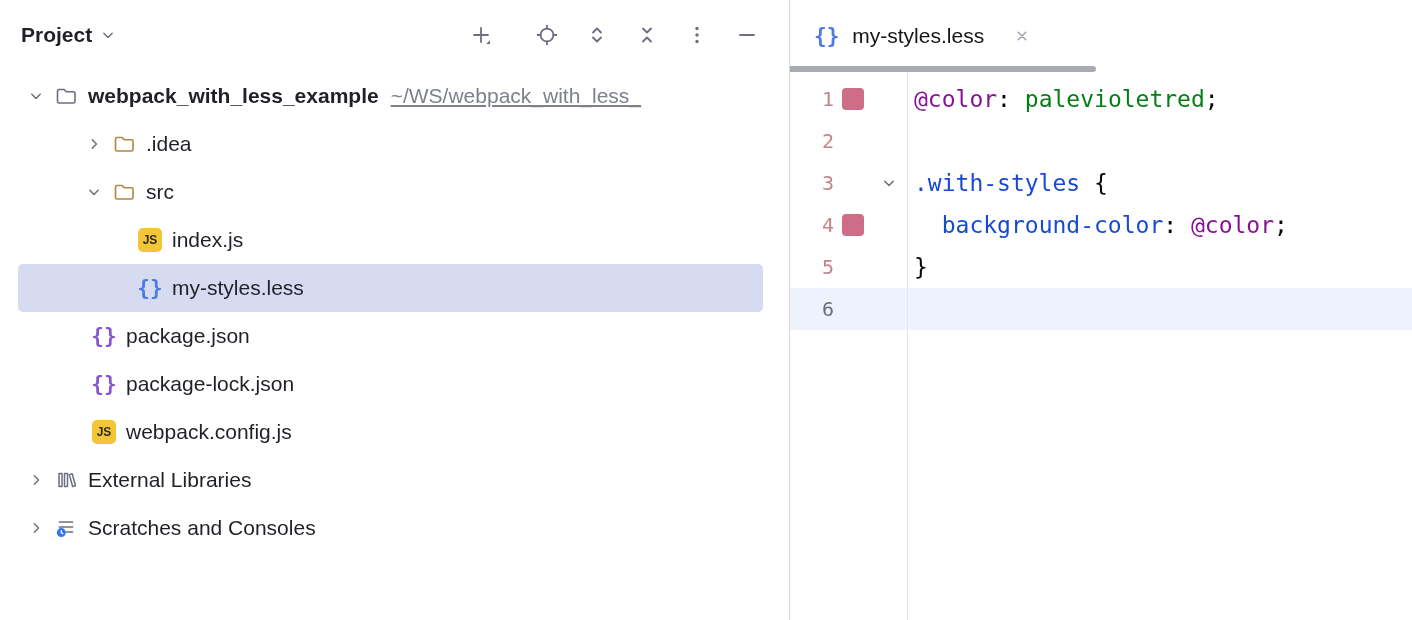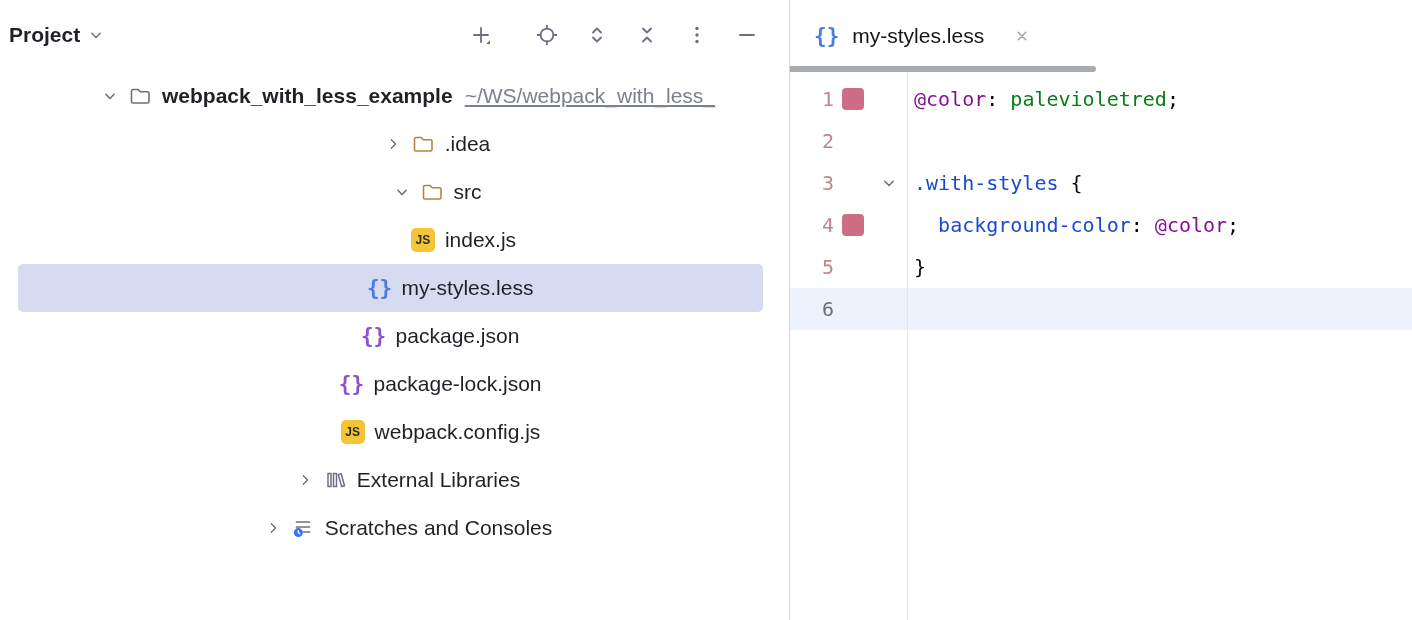--- a/index.html
+++ b/index.html
@@ -4,32 +4,32 @@
 <style>
   * { margin:0; padding:0; box-sizing:border-box; }
   html,body { width:1412px; height:620px; overflow:hidden; background:#fff;
               font-family:"Liberation Sans","DejaVu Sans",sans-serif; }
   .app { display:flex; width:1412px; height:620px; }
 
   
   .project-panel { width:790px; flex:none; position:relative; overflow:hidden;
                    border-right:1px solid #D5D7DC; background:#fff; }
   .panel-header { height:70px; display:flex; align-items:center;
-                  justify-content:space-between; padding:0 24px 0 9px; }
+                  justify-content:space-between; padding:0 24px 0 21px; }
   .panel-title-wrap { display:flex; align-items:center; gap:6px; cursor:pointer; }
   .panel-title { font-size:21px; font-weight:600; color:#1F2126; }
   .panel-actions { display:flex; align-items:center; gap:14px; }
   .icon-btn { width:36px; height:36px; display:flex; align-items:center;
               justify-content:center; color:#6C707E; border-radius:6px; cursor:pointer; }
   .icon-btn.add { margin-right:16px; }
   .chev-ui { color:#6C707E; display:flex; }
 
   .tree { padding-top:2px; font-size:21px; color:#1F2126; }
   .row { height:48px; display:flex; align-items:center; white-space:nowrap;
-         overflow:hidden; cursor:default;justify-content:center; }
+         overflow:hidden; cursor:default; }
   .chev { width:36px; flex:none; display:flex; justify-content:center;
           color:#6C707E; cursor:pointer; }
   .ticon { width:24px; height:24px; flex:none; margin-right:10px; display:flex;
            align-items:center; justify-content:center; }
   .lbl { color:#1F2126; }
   .root-label { font-weight:700; }
   .sec { color:#7D818B; margin-left:12px;text-decoration:underline; }
   .lvl0  { padding-left:18px; }
   .lvl1  { padding-left:76px; }
   .lvl1f { padding-left:92px; }
@@ -65,21 +65,21 @@
   .ed-row.current { background:#EDF2FC; }
   .ln { width:44px; flex:none; text-align:right;
         font-family:"DejaVu Sans Mono","Liberation Mono",monospace;
         font-size:20px; color:#C2858D; }
   .ed-row.current .ln { color:#6B6E76; }
   .swatch-cell { width:38px; flex:none; display:flex; justify-content:center; }
   .swatch { width:22px; height:22px; border-radius:4px; cursor:pointer; }
   .fold-cell { width:34px; flex:none; display:flex; justify-content:center;
                color:#6C707E; }
   .code { font-family:"DejaVu Sans Mono","Liberation Mono",monospace;
-          font-size:20px; white-space:pre; padding-left:8px; color:#080808;
+          font-size:23px; white-space:pre; padding-left:8px; color:#080808;
           cursor:text; }
   .tk-var  { color:#871094; }
   .tk-val  { color:#067D17; }
   .tk-sel  { color:#174AD4; }
   .tk-prop { color:#174AD4; }
 
   svg { display:block; }
 </style>
 </head>
 <body>

